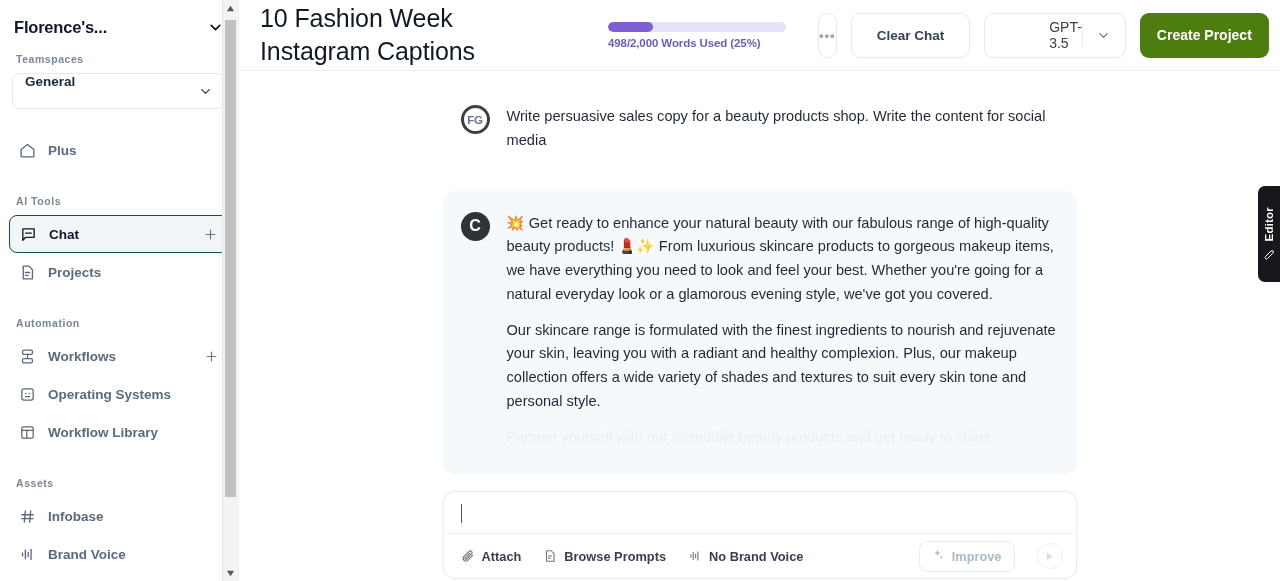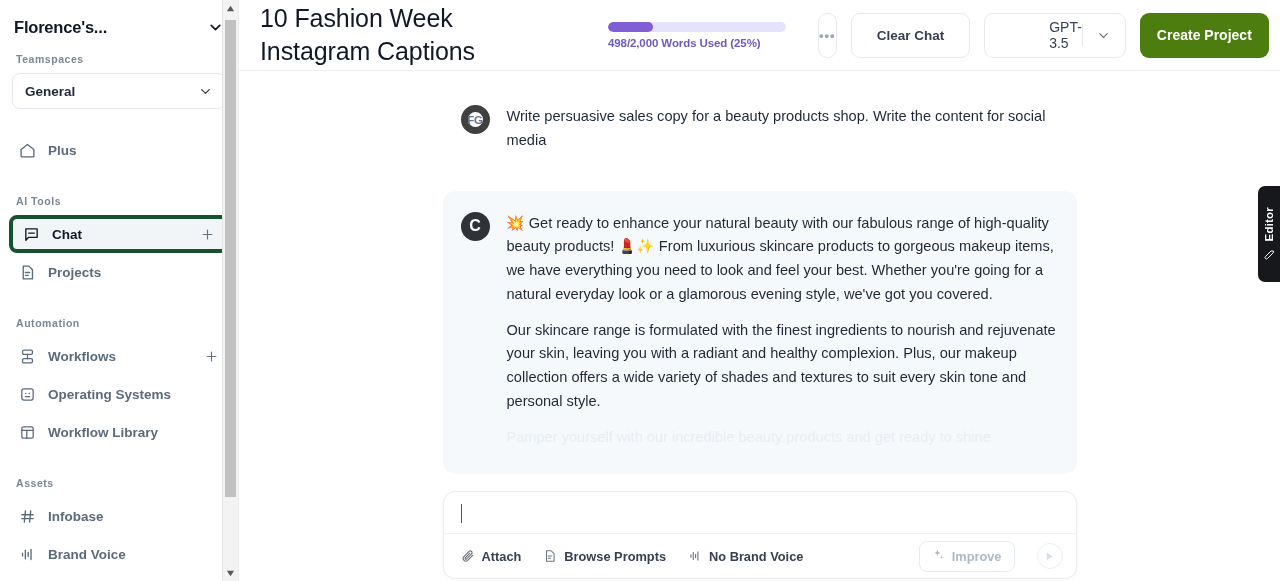--- a/index.html
+++ b/index.html
@@ -35,41 +35,41 @@
   .sec-label {
     font-size: 10.5px; font-weight: bold; color: #7b8794;
     letter-spacing: .55px;
     padding: 0 16px; margin-bottom: 8px;
   }
   .sec-teamspaces { margin-top: 2px; }
 
   .select-box {
     margin: 0 12px; height: 36px;
     border: 1px solid #e3e8ee; border-radius: 8px;
-    display: flex; align-items: center; justify-content: space-between;
+    display: flex; justify-content: space-between;
     padding: 0 12px;
     font-size: 13.5px; font-weight: bold; color: #1f2937;
     background: #fff;
   }
   .select-box .chev svg { color: #374151; }
 
   .nav-group { margin-top: 22px; }
   .nav-item {
     display: flex; align-items: center;
     height: 38px;
     margin: 0 9px; padding: 0 10px;
     border-radius: 8px;
     color: #5b6b7c;
     font-size: 13.5px; font-weight: bold;
     gap: 12px;
   }
   .nav-item.active {
     background: #f1f5f8;
     color: #111827;
-    border: 4px solid #14532d;
+    border: 1px solid #14532d;
   }
   .nav-icon { width: 17px; height: 17px; flex: none; display: flex; align-items: center; justify-content: center; }
   .nav-icon svg { display: block; }
   .nav-label { flex: 1; white-space: nowrap; }
   .nav-plus { color: #6b7280; display: flex; align-items: center; font-size: 16px; line-height: 1; }
   .nav-plus svg { display: block; }
 
   .gap-lg { height: 26px; }
 
   
@@ -140,21 +140,21 @@
   .msg.user { padding-top: 16px; }
   .msg.assistant {
     background: #f6f9fb; border-radius: 12px; margin-top: 24px;
     padding: 21px 18px 24px 18px;
   }
   .avatar {
     width: 29px; height: 29px; border-radius: 50%; flex: none;
     display: flex; align-items: center; justify-content: center;
     font-size: 11.5px; font-weight: bold;
   }
-  .avatar.user { border: 7px solid #404040; color: #64748b; background: #fff; letter-spacing: -.3px; }
+  .avatar.user { border: 3px solid #404040; color: #64748b; background: #fff; letter-spacing: -.3px; }
   .avatar.bot { background: #2f3337; color: #fff; }
   .avatar.bot .ring {
     width: 29px; height: 29px; border-radius: 50%;
     display: flex; align-items: center; justify-content: center;
     font-size: 16px; font-weight: bold; line-height: 1;
   }
   .msg-body { flex: 1; min-width: 0; }
   .msg-body p {
     font-size: 14.6px; line-height: 1.63; color: #1f2937;
   }

